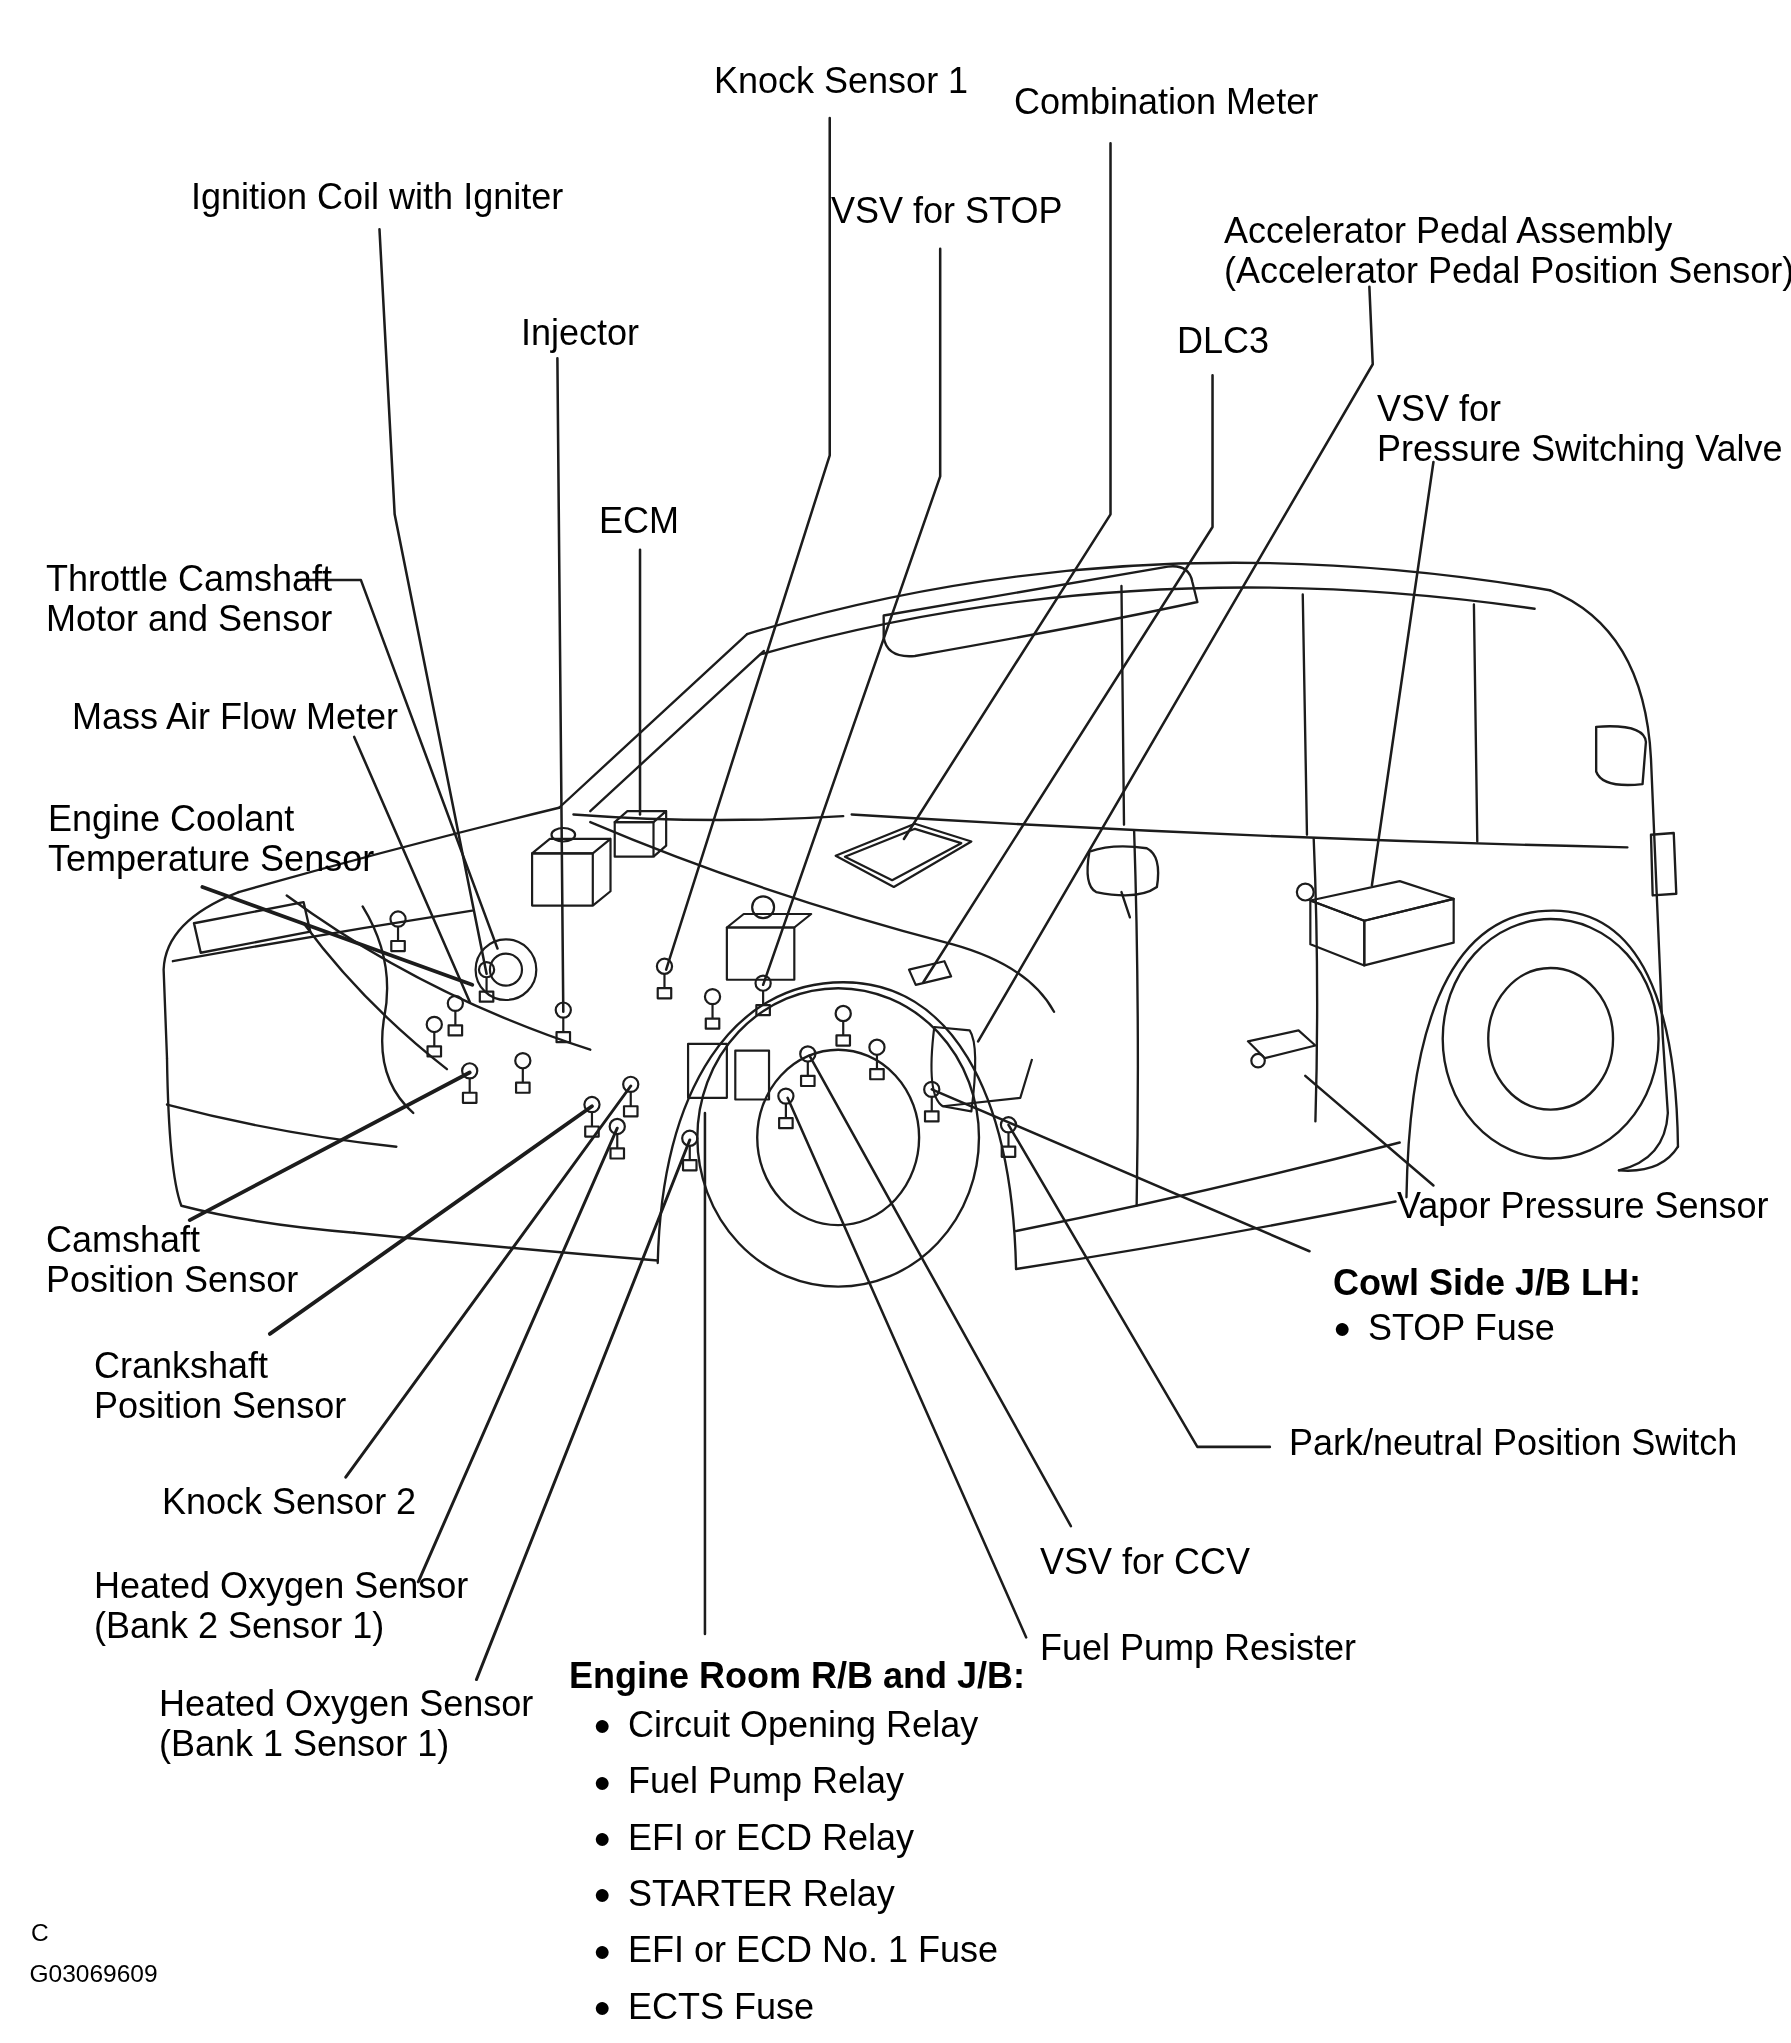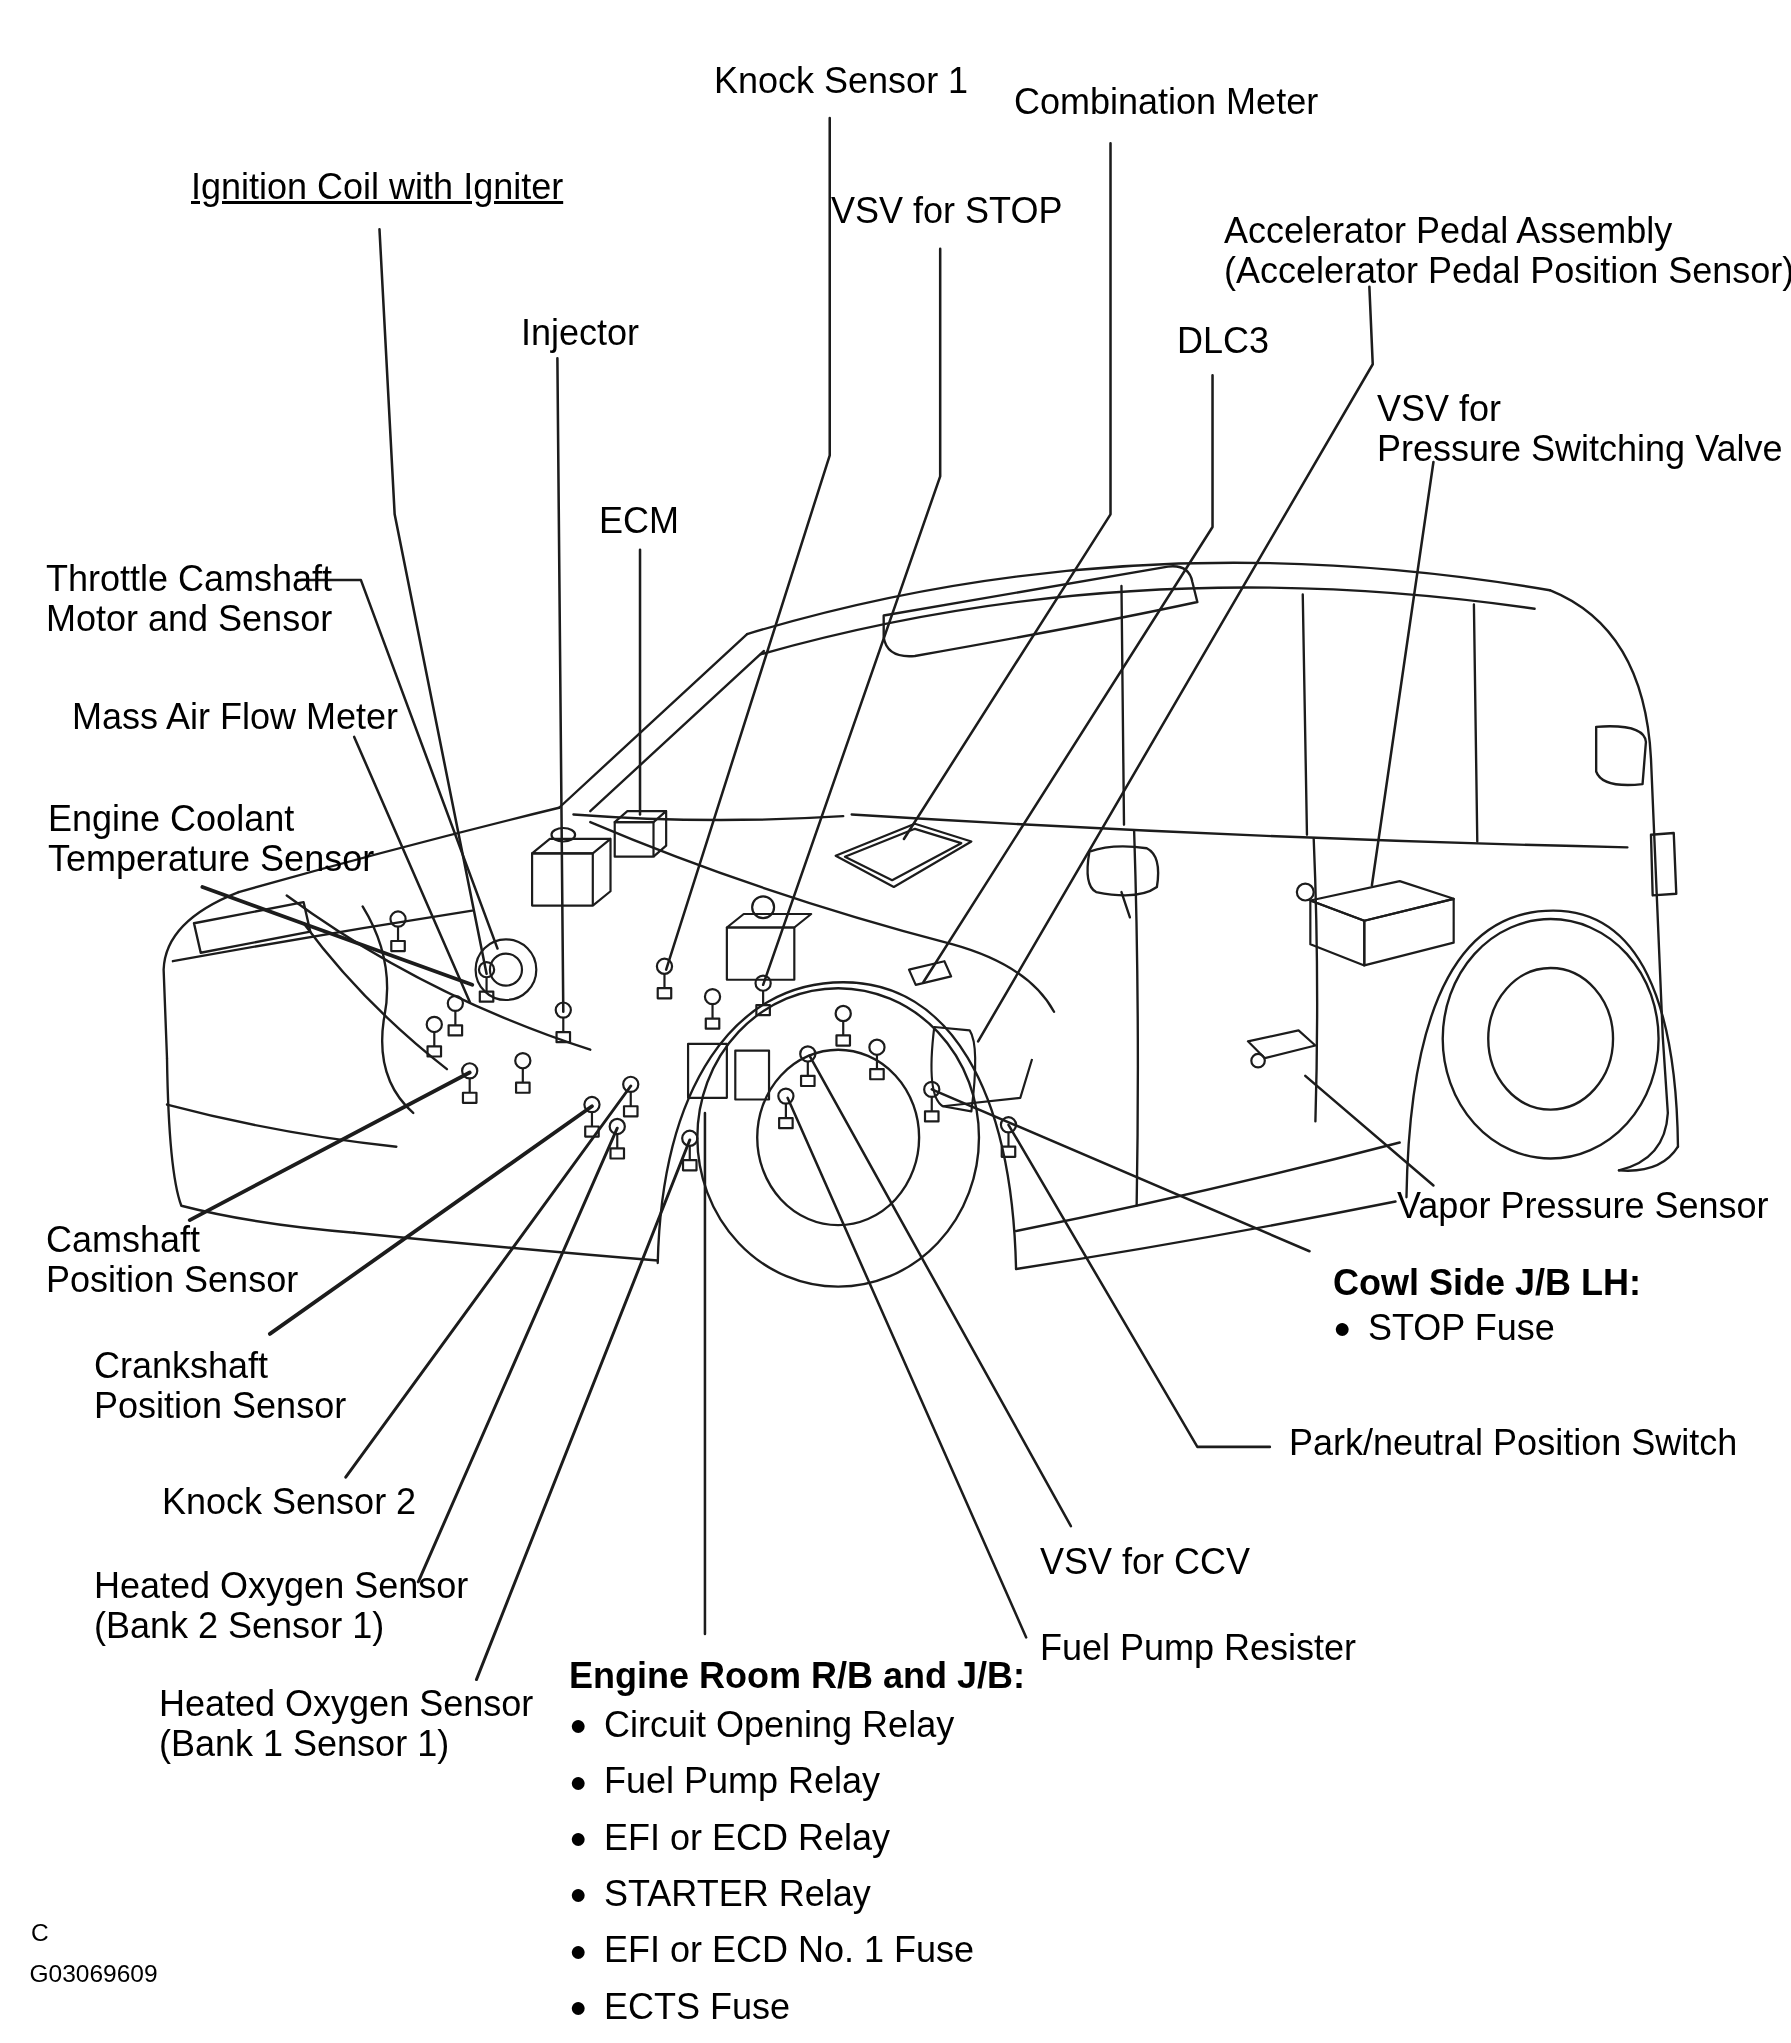--- a/index.html
+++ b/index.html
@@ -7,21 +7,21 @@
        font-family:"Liberation Sans", sans-serif;color:#000;}
   #stage{position:absolute;left:0;top:0;width:1427px;height:2043px;}
   svg#art{position:absolute;left:0;top:0;}
   .callout{position:absolute;font-size:36px;line-height:40px;white-space:nowrap;}
   .callout .line{display:block;}
   .listblock{position:absolute;font-size:36px;white-space:nowrap;}
   .listblock .heading{font-weight:bold;display:block;}
   .li-row{display:block;}
   .li-row .bullet{display:inline-block;width:35px;font-size:30px;vertical-align:1.7px;}
   .cowl .li-row{line-height:47px;}
-  .engine .li-row{line-height:56px;}
+  .engine .li-row{line-height:56px;margin-left:24px;}
   .small-note{position:absolute;font-size:24.5px;line-height:27px;white-space:nowrap;}
 </style>
 </head>
 <body>
 
 <div id="stage">
 
   <svg id="art" width="1791" height="2043" viewBox="0 0 2124 2423">
     <defs>
       <g id="sg" stroke="#1c1c1c" fill="none" stroke-width="2.6">
@@ -163,21 +163,21 @@
       <polyline points="1553,1484 1105,1292"></polyline>
     </g>
   </svg>
 
   <div class="callout" style="left:714px;top:61px;">
     <span class="line">Knock Sensor 1</span>
   </div>
   <div class="callout" style="left:1014px;top:82px;">
     <span class="line">Combination Meter</span>
   </div>
-  <div class="callout" style="left:191px;top:167px;text-decoration:underline;">
+  <div class="callout" style="left:191px;top:177px;">
     <span class="line">Ignition Coil with Igniter</span>
   </div>
   <div class="callout" style="left:831px;top:191px;">
     <span class="line">VSV for STOP</span>
   </div>
   <div class="callout" style="left:1224px;top:211px;">
     <span class="line">Accelerator Pedal Assembly</span>
     <span class="line">(Accelerator Pedal Position Sensor)</span>
   </div>
   <div class="callout" style="left:521px;top:313px;">

